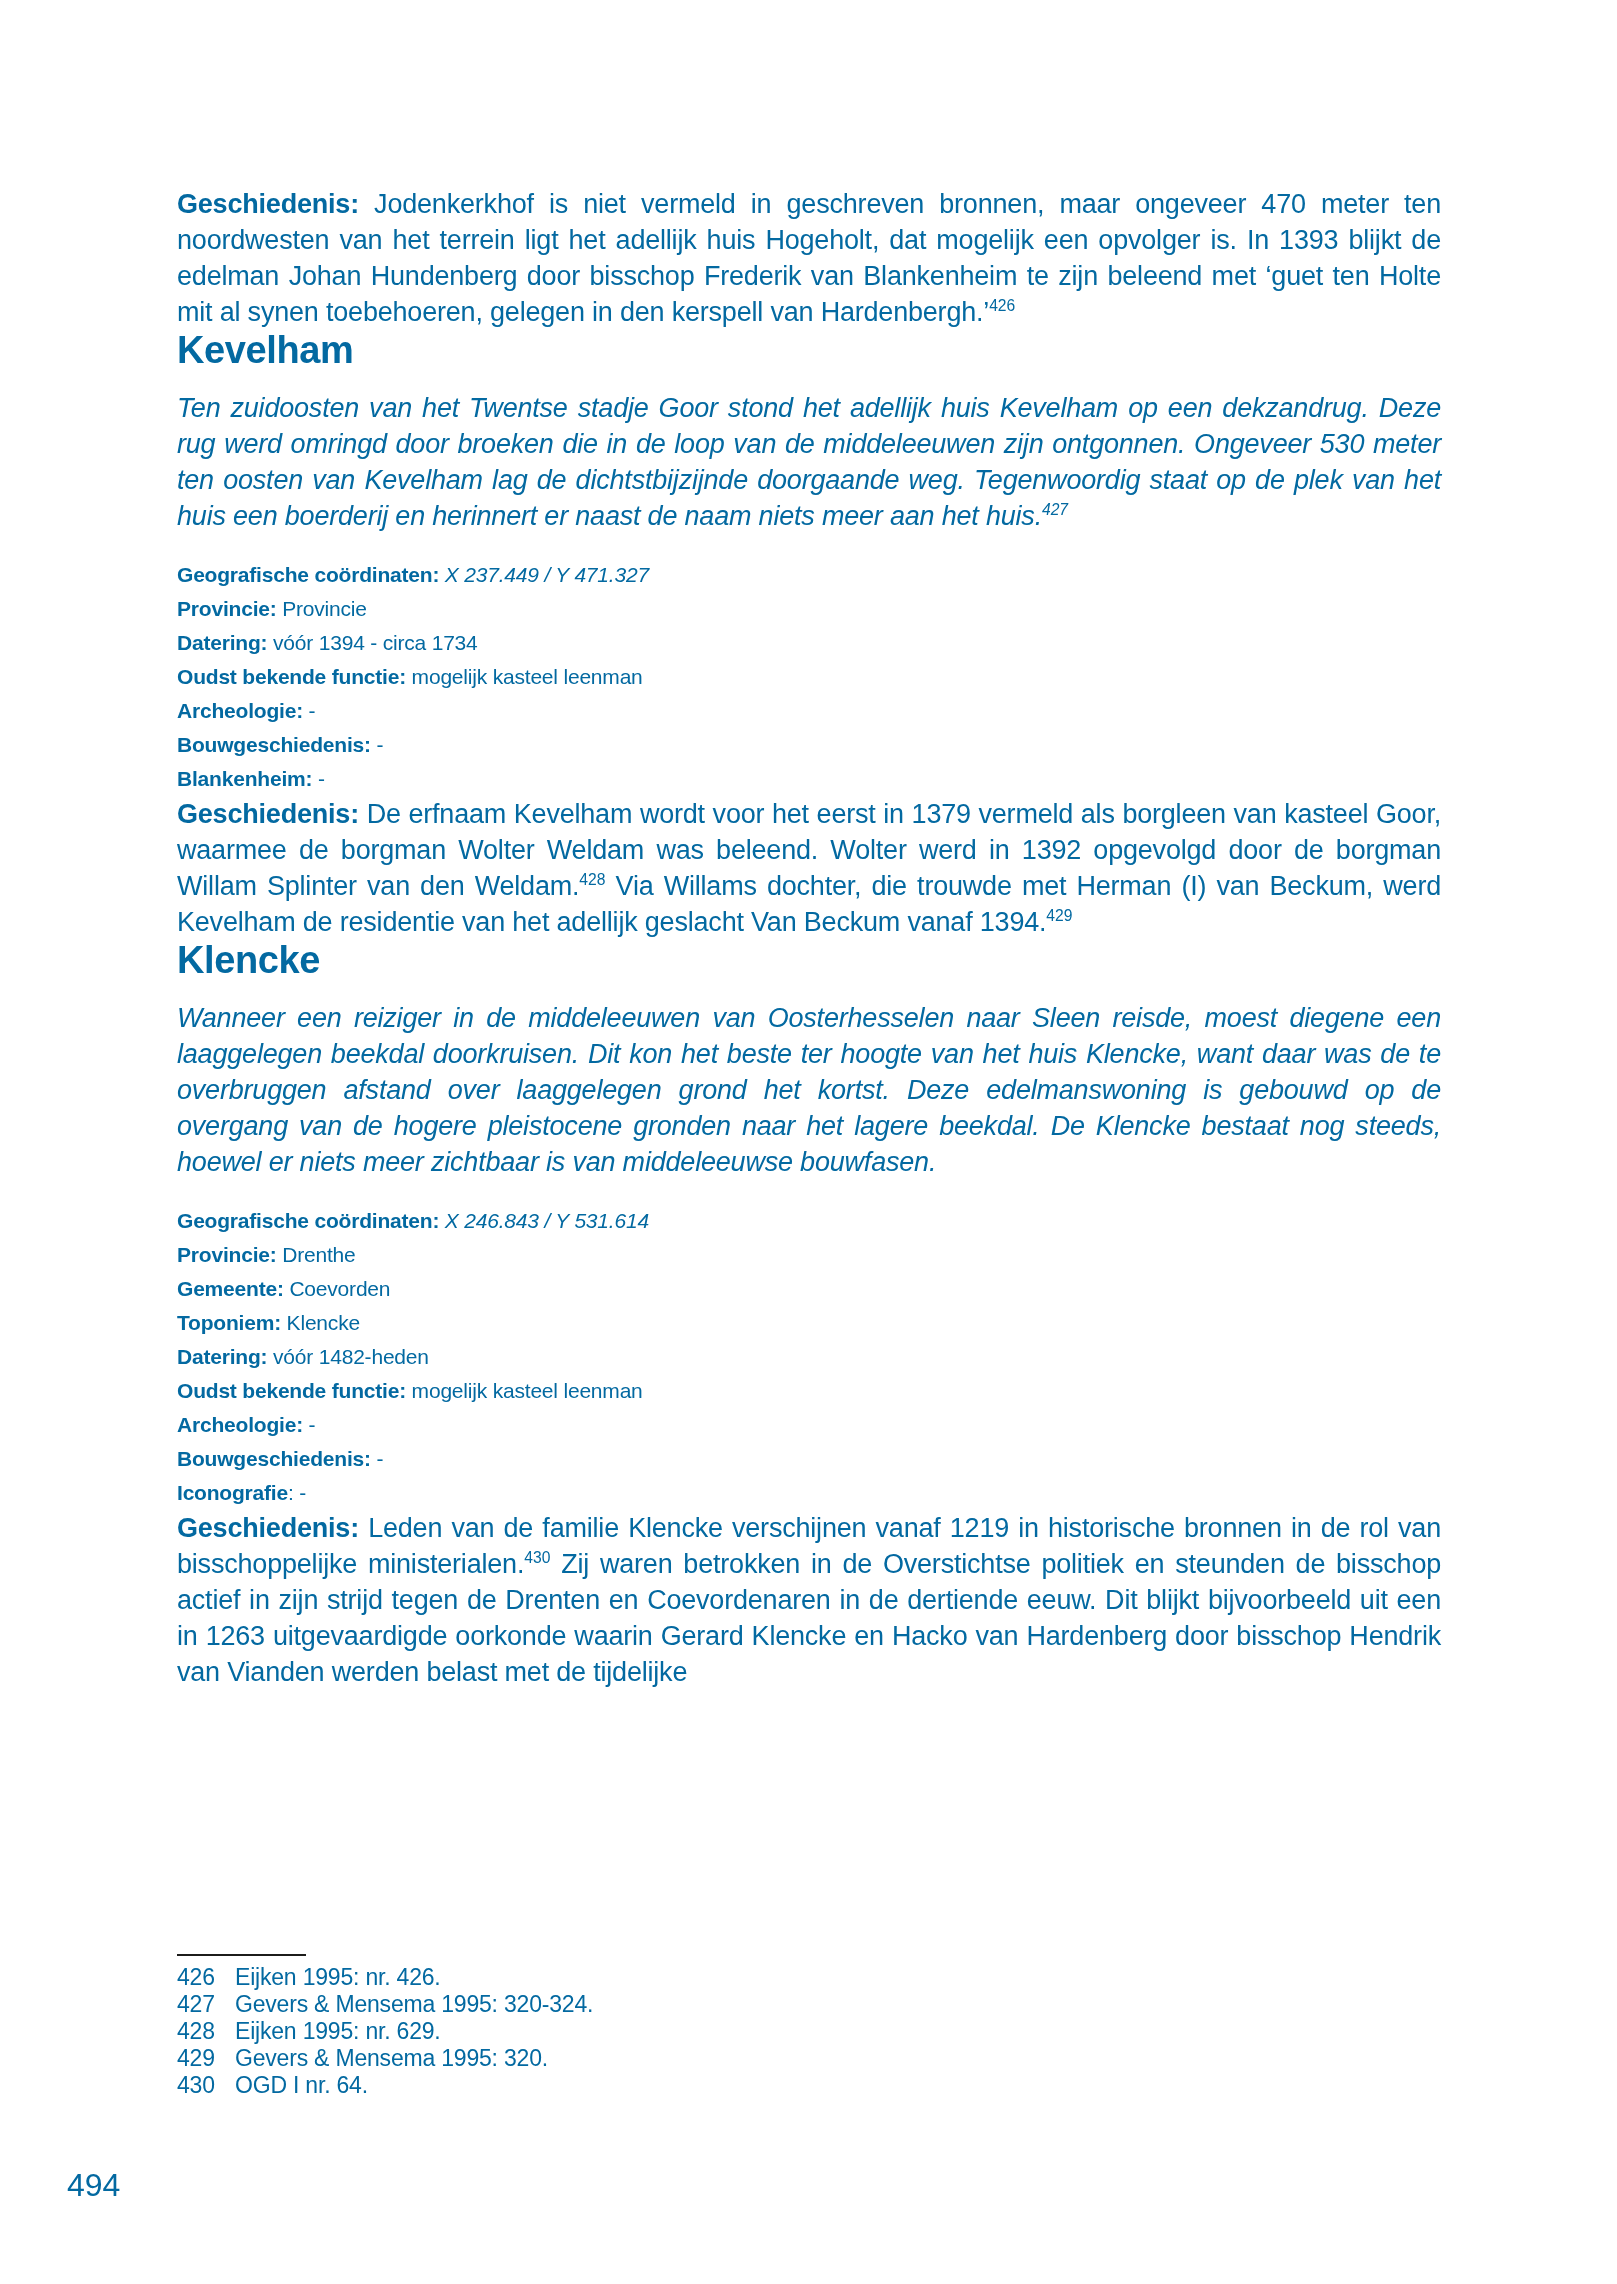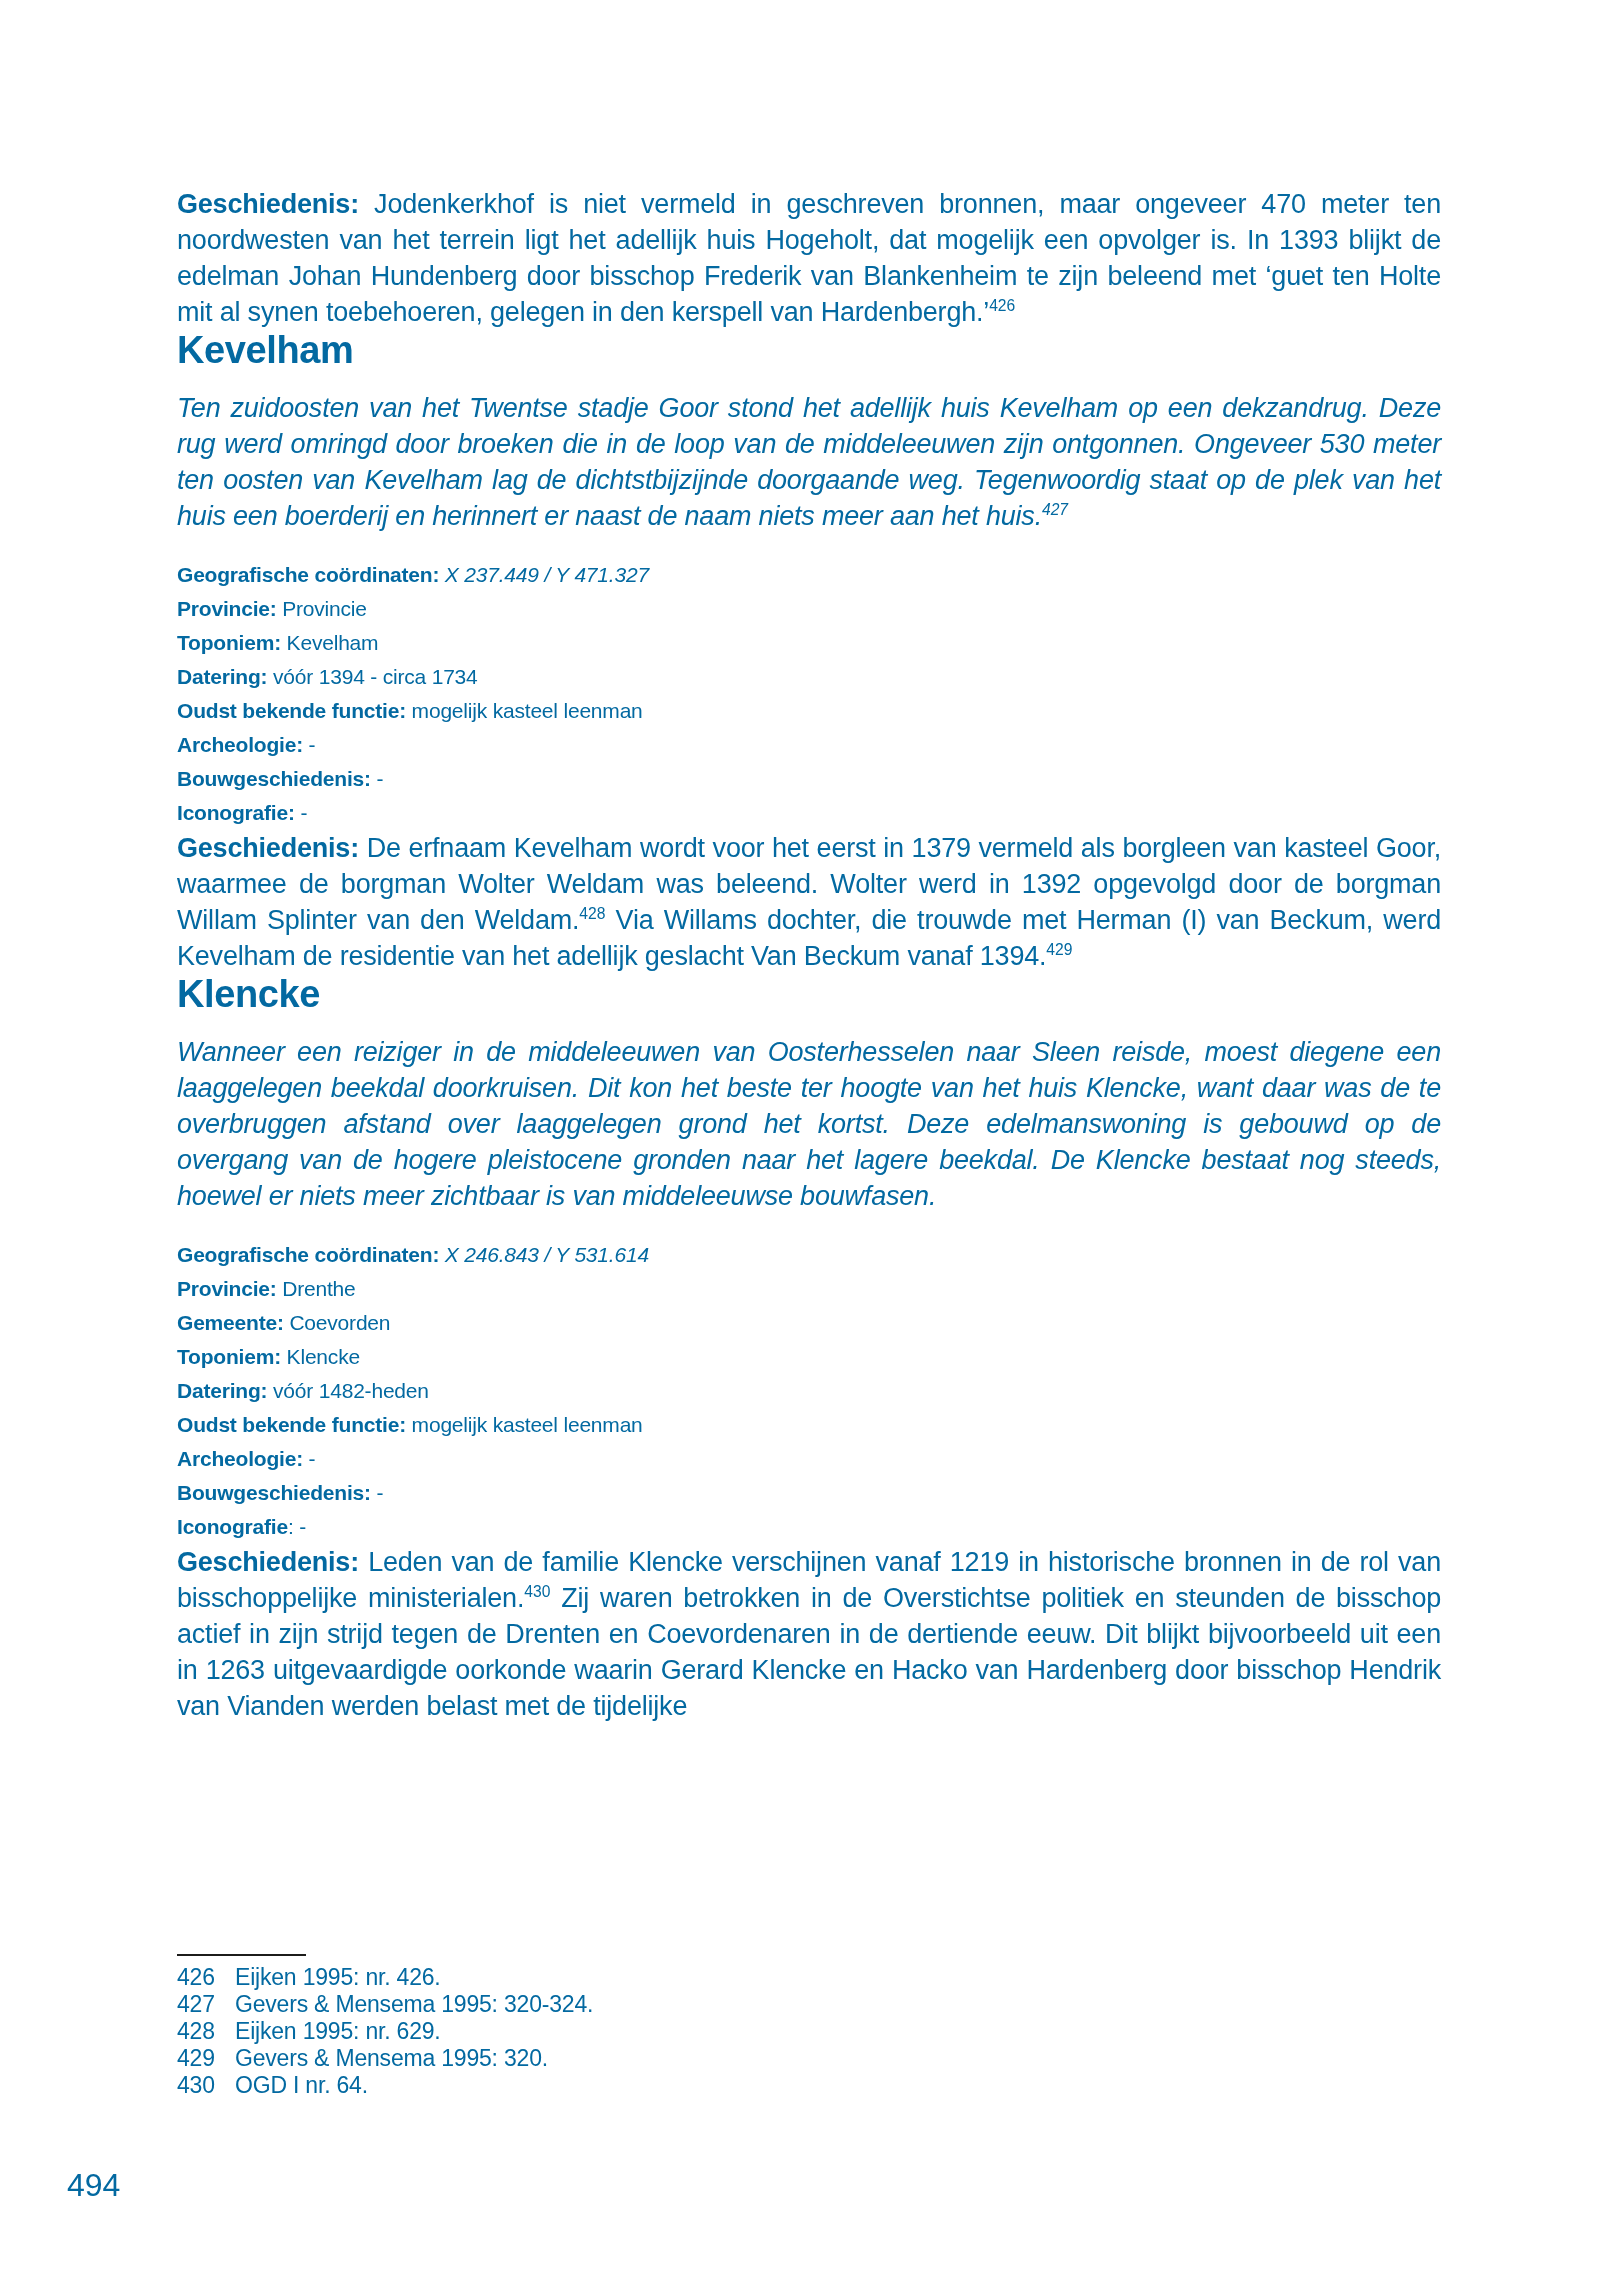--- a/index.html
+++ b/index.html
@@ -91,26 +91,25 @@
 
     <p class="bp"><b>Geschiedenis:</b><span> Jodenkerkhof is niet vermeld in geschreven bronnen, maar ongeveer 470 meter ten noordwesten van het terrein ligt het adellijk huis Hogeholt, dat mogelijk een opvolger is. In 1393 blijkt de edelman Johan Hundenberg door bisschop Frederik van Blankenheim te zijn beleend met ‘guet ten Holte mit al synen toebehoeren, gelegen in den kerspell van Hardenbergh.’</span><sup class="fref">426</sup></p>
 
     <h2 class="entry-title sect-gap-1">Kevelham</h2>
 
     <p class="bp it-p after-title"><span>Ten zuidoosten van het Twentse stadje Goor stond het adellijk huis Kevelham op een dekzandrug. Deze rug werd omringd door broeken die in de loop van de middeleeuwen zijn ontgonnen. Ongeveer 530 meter ten oosten van Kevelham lag de dichtstbijzijnde doorgaande weg. Tegenwoordig staat op de plek van het huis een boerderij en herinnert er naast de naam niets meer aan het huis.</span><sup class="fref">427</sup></p>
 
     <div class="details">
       <div class="drow"><b>Geografische coördinaten:</b><span class="dv it"> X 237.449 / Y 471.327</span></div>
       <div class="drow"><b>Provincie:</b><span class="dv"> Provincie</span></div>
-      <div class="drow"><b>Toponiem:</b><span class="dv"> Kevelham</span></div>
       <div class="drow"><b>Datering:</b><span class="dv"> vóór 1394 - circa 1734</span></div>
       <div class="drow"><b>Oudst bekende functie:</b><span class="dv"> mogelijk kasteel leenman</span></div>
       <div class="drow"><b>Archeologie:</b><span class="dv"> -</span></div>
       <div class="drow"><b>Bouwgeschiedenis:</b><span class="dv"> -</span></div>
-      <div class="drow"><b>Iconografie:</b><span class="dv"> -</span></div>
+      <div class="drow"><b>Blankenheim:</b><span class="dv"> -</span></div>
     </div>
 
     <p class="bp"><b>Geschiedenis:</b><span> De erfnaam Kevelham wordt voor het eerst in 1379 vermeld als borgleen van kasteel Goor, waarmee de borgman Wolter Weldam was beleend. Wolter werd in 1392 opgevolgd door de borgman Willam Splinter van den Weldam.</span><sup class="fref">428</sup><span> Via Willams dochter, die trouwde met Herman (I) van Beckum, werd Kevelham de residentie van het adellijk geslacht Van Beckum vanaf 1394.</span><sup class="fref">429</sup></p>
 
     <h2 class="entry-title sect-gap-2">Klencke</h2>
 
     <p class="bp it-p after-title"><span>Wanneer een reiziger in de middeleeuwen van Oosterhesselen naar Sleen reisde, moest diegene een laaggelegen beekdal doorkruisen. Dit kon het beste ter hoogte van het huis Klencke, want daar was de te overbruggen afstand over laaggelegen grond het kortst. Deze edelmanswoning is gebouwd op de overgang van de hogere pleistocene gronden naar het lagere beekdal. De Klencke bestaat nog steeds, hoewel er niets meer zichtbaar is van middeleeuwse bouwfasen.</span></p>
 
     <div class="details">
       <div class="drow"><b>Geografische coördinaten:</b><span class="dv it"> X 246.843 / Y 531.614</span></div>

